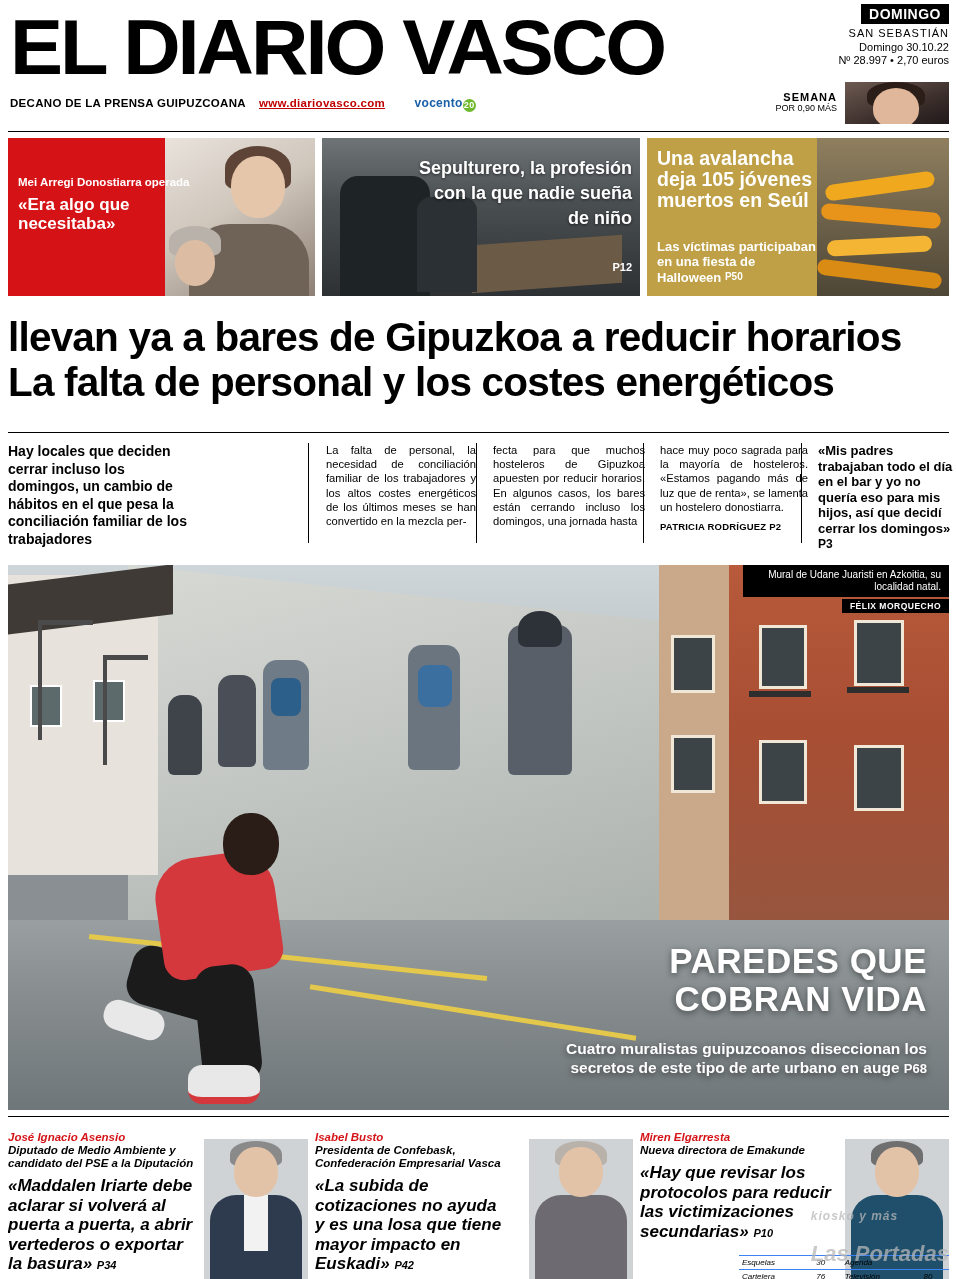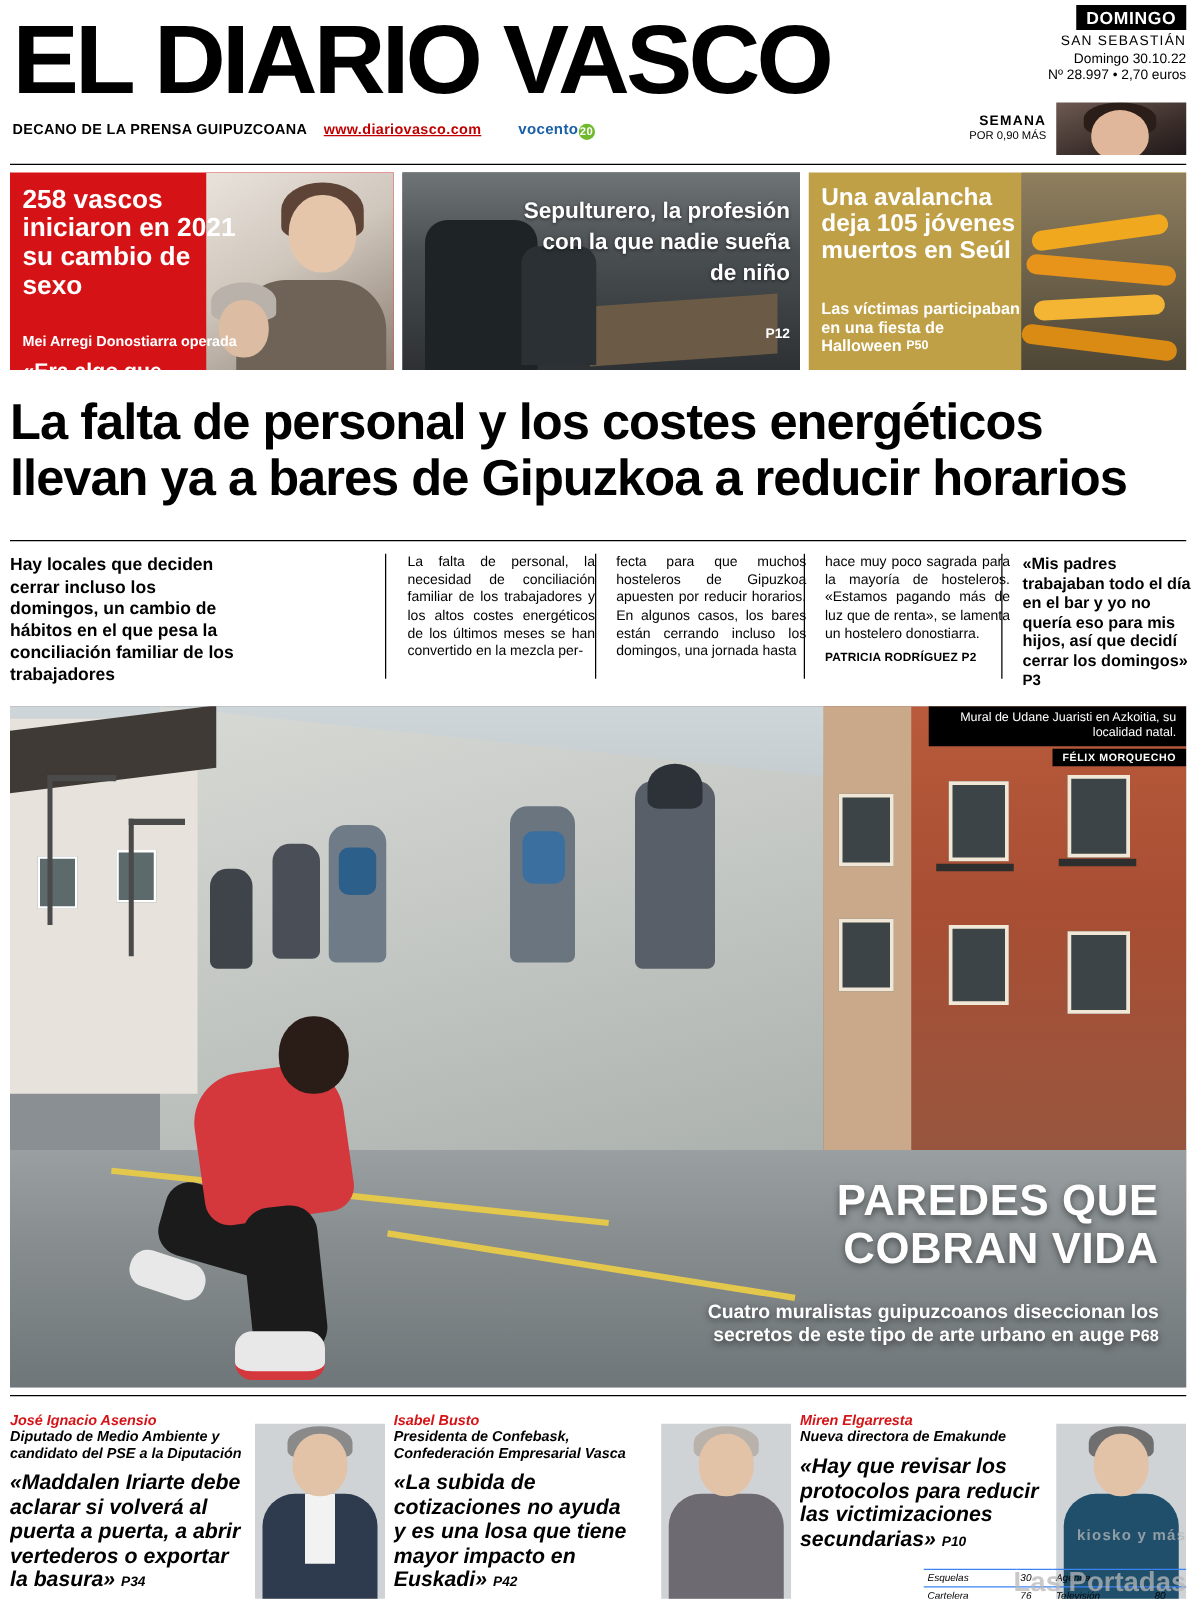--- a/index.html
+++ b/index.html
@@ -218,22 +218,22 @@
   .ph-w .suit{background:#6e6a72;}
   .ph-w .hair{background:#b9b2ab;}
   .ph-w2 .suit{background:#1f4f6b;}
   .ph-w2 .hair{background:#6f6f6f;}
 
   .idx{position:absolute;right:0;bottom:0;width:210px;font-size:8.5px;line-height:11px;}
   .idx table{border-collapse:collapse;width:100%;}
   .idx td{border-top:1px solid #3b82f6;padding:1px 3px;font-size:8px;}
 
   .watermark{
-    position:absolute;right:8px;bottom:2px;text-align:right;
-    color:#b7b7b7;font-weight:bold;opacity:.75;
+    position:absolute;right:8px;bottom:14px;text-align:left;
+    color:#b7b7b7;font-weight:bold;font-style:italic;opacity:.75;
   }
   .watermark .l1{font-size:12px;letter-spacing:1px;}
   .watermark .l2{font-size:22px;line-height:22px;margin-top:20px;}
 </style>
 </head>
 <body>
 
 <div class="page">
 
   <div class="masthead">
@@ -267,21 +267,20 @@
 
     <div class="teaser t1">
       <div class="photo">
         <div class="body"></div>
         <div class="hair"></div>
         <div class="head"></div>
         <div class="hair2"></div>
         <div class="head2"></div>
       </div>
       <div class="txt">
-        <h3>258 vascos iniciaron en 2021 su cambio de sexo</h3>
         <div class="sub">
           <span class="name">Mei Arregi</span>
           <span>Donostiarra operada</span>
         </div>
         <div class="quote">
           <span>«Era algo que necesitaba»</span>
           
         </div>
       </div>
     </div>
@@ -307,22 +306,22 @@
         <h3>Una avalancha deja 105 jóvenes muertos en Seúl</h3>
         <div class="sub">
           <span>Las víctimas participaban en una fiesta de Halloween</span>
           <span class="pg">P50</span>
         </div>
       </div>
     </div>
   </div>
 
   <div class="main-head">
+    <div>llevan ya a bares de Gipuzkoa a reducir horarios</div>
     <div>La falta de personal y los costes energéticos</div>
-    <div>llevan ya a bares de Gipuzkoa a reducir horarios</div>
   </div>
 
   <div class="rule" style="top:432px;"></div>
 
   <div class="lead">
     <div class="col c0">Hay locales que deciden cerrar incluso los domingos, un cambio de hábitos en el que pesa la conciliación familiar de los trabajadores</div>
     <div class="col c1">La falta de personal, la necesidad de conciliación familiar de los trabajadores y los altos costes energéticos de los últimos meses se han convertido en la mezcla per-</div>
     <div class="col c2">fecta para que muchos hosteleros de Gipuzkoa apuesten por reducir horarios. En algunos casos, los bares están cerrando incluso los domingos, una jornada hasta</div>
     <div class="col c3">
       <span>hace muy poco sagrada para la mayoría de hosteleros. «Estamos pagando más de luz que de renta», se lamenta un hostelero donostiarra.</span>

